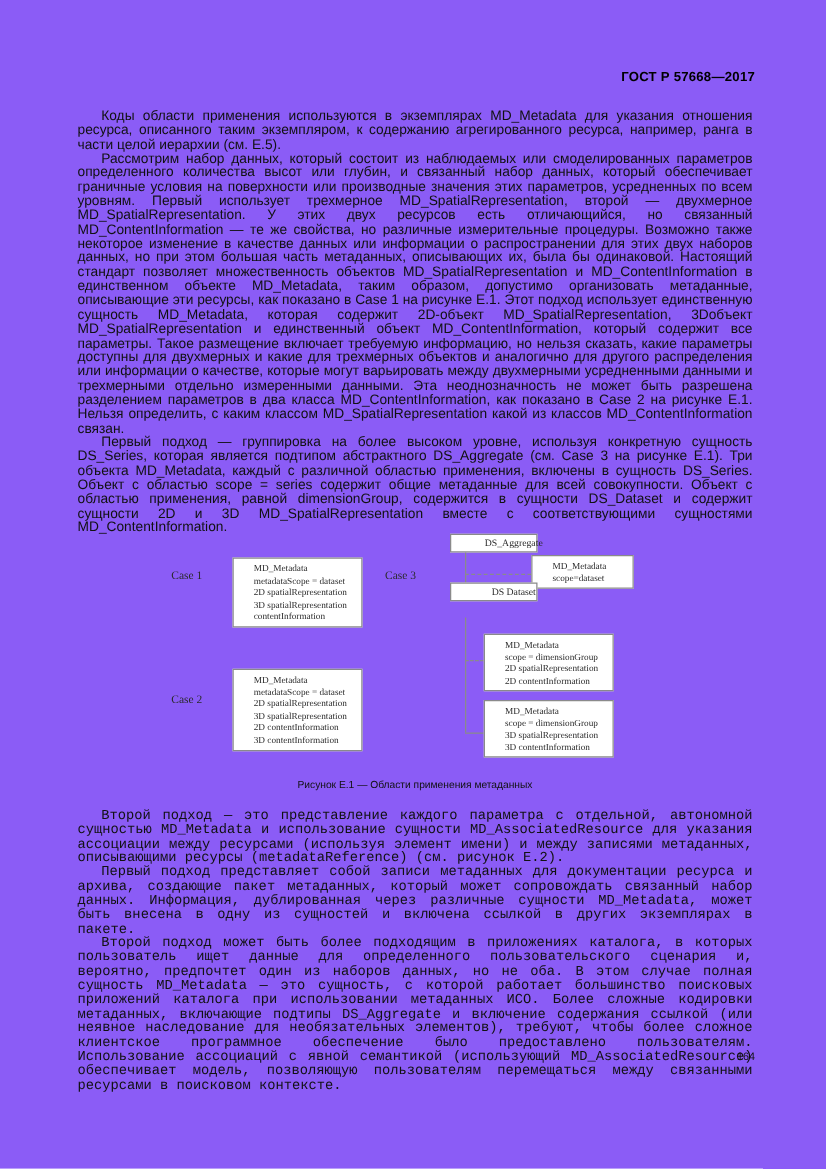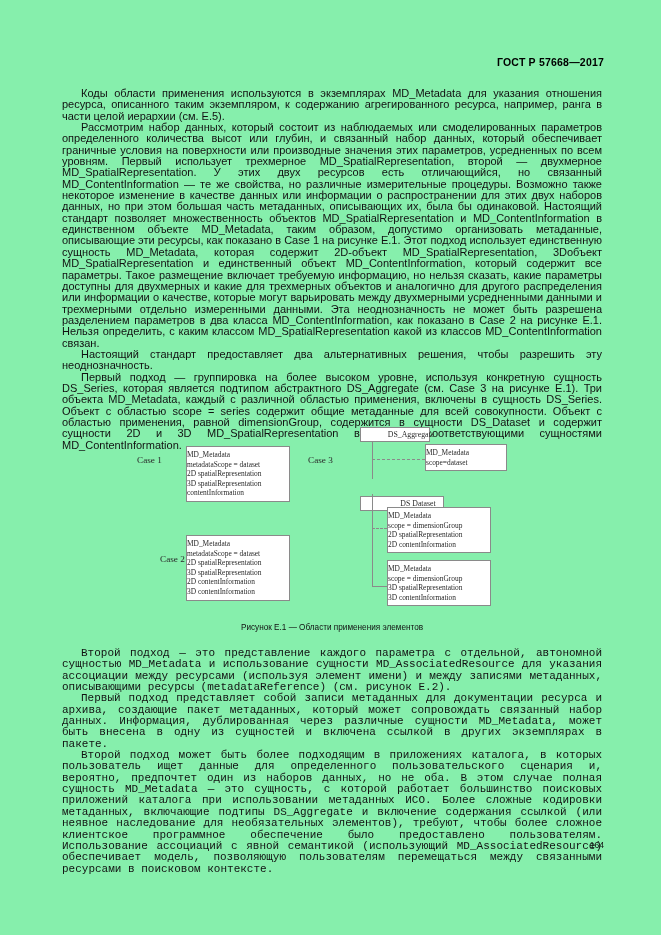--- a/index.html
+++ b/index.html
@@ -8,21 +8,21 @@
     background: #ffffff;
   }
   body {
     font-family: "Liberation Sans", sans-serif;
     color: #1a1a1a;
   }
   .page {
     position: relative;
     width: 661px;
     height: 935px;
-    background: #86efac;
+    background: #8b5cf6;
     overflow: hidden;
   }
   .header {
     position: absolute;
     top: 56px;
     right: 57px;
     font-size: 10.5px;
     font-weight: bold;
     letter-spacing: 0.2px;
     color: #000;
@@ -62,21 +62,21 @@
   }
   .dbox {
     position: absolute;
     border: 1px solid #8a8a8a;
     background: #fff;
     box-sizing: border-box;
     font-family: "Liberation Serif", serif;
     font-size: 7.4px;
     line-height: 9.6px;
     color: #2a2a2a;
-    padding: 3px 5px 3px 0;
+    padding: 3px 5px 3px 16px;
   }
   .dbox .ln {
     white-space: nowrap;
     display: block;
   }
   .caselabel {
     position: absolute;
     font-family: "Liberation Serif", serif;
     font-size: 9.2px;
     color: #2a2a2a;
@@ -123,36 +123,35 @@
 </head>
 <body>
 
 <div class="page">
 
   <div class="header">ГОСТ Р 57668—2017</div>
 
   <div class="content">
     <p class="para">Коды области применения используются в экземплярах MD_Metadata для указания отношения ресурса, описанного таким экземпляром, к содержанию агрегированного ресурса, например, ранга в части целой иерархии (см. Е.5).</p>
     <p class="para">Рассмотрим набор данных, который состоит из наблюдаемых или смоделированных параметров определенного количества высот или глубин, и связанный набор данных, который обеспечивает граничные условия на поверхности или производные значения этих параметров, усредненных по всем уровням. Первый использует трехмерное MD_SpatialRepresentation, второй — двухмерное MD_SpatialRepresentation. У этих двух ресурсов есть отличающийся, но связанный MD_ContentInformation — те же свойства, но различные измерительные процедуры. Возможно также некоторое изменение в качестве данных или информации о распространении для этих двух наборов данных, но при этом большая часть метаданных, описывающих их, была бы одинаковой. Настоящий стандарт позволяет множественность объектов MD_SpatialRepresentation и MD_ContentInformation в единственном объекте MD_Metadata, таким образом, допустимо организовать метаданные, описывающие эти ресурсы, как показано в Case 1 на рисунке Е.1. Этот подход использует единственную сущность MD_Metadata, которая содержит 2D-объект MD_SpatialRepresentation, 3Dобъект MD_SpatialRepresentation и единственный объект MD_ContentInformation, который содержит все параметры. Такое размещение включает требуемую информацию, но нельзя сказать, какие параметры доступны для двухмерных и какие для трехмерных объектов и аналогично для другого распределения или информации о качестве, которые могут варьировать между двухмерными усредненными данными и трехмерными отдельно измеренными данными. Эта неоднозначность не может быть разрешена разделением параметров в два класса MD_ContentInformation, как показано в Case 2 на рисунке Е.1. Нельзя определить, с каким классом MD_SpatialRepresentation какой из классов MD_ContentInformation связан.</p>
-    <p class="para">Настоящий стандарт предоставляет два альтернативных решения, чтобы разрешить эту неоднозначность.</p>
     <p class="para">Первый подход — группировка на более высоком уровне, используя конкретную сущность DS_Series, которая является подтипом абстрактного DS_Aggregate (см. Case 3 на рисунке Е.1). Три объекта MD_Metadata, каждый с различной областью применения, включены в сущность DS_Series. Объект с областью scope = series содержит общие метаданные для всей совокупности. Объект с областью применения, равной dimensionGroup, содержится в сущности DS_Dataset и содержит сущности 2D и 3D MD_SpatialRepresentation вместе с соответствующими сущностями MD_ContentInformation.</p>
   </div>
 
   <div class="figure">
 
     <div class="caselabel" style="left:75px; top:37px;">Case 1</div>
     <div class="dbox" style="left:124px; top:28px; width:104px;">
       <span class="ln">MD_Metadata</span>
       <span class="ln">metadataScope = dataset</span>
       <span class="ln">2D spatialRepresentation</span>
       <span class="ln">3D spatialRepresentation</span>
       <span class="ln">contentInformation</span>
     </div>
 
-    <div class="caselabel" style="left:75px; top:136px;margin-left:23px;">Case 2</div>
+    <div class="caselabel" style="left:75px; top:136px;">Case 2</div>
     <div class="dbox" style="left:124px; top:117px; width:104px;">
       <span class="ln">MD_Metadata</span>
       <span class="ln">metadataScope = dataset</span>
       <span class="ln">2D spatialRepresentation</span>
       <span class="ln">3D spatialRepresentation</span>
       <span class="ln">2D contentInformation</span>
       <span class="ln">3D contentInformation</span>
     </div>
 
     <div class="caselabel" style="left:246px; top:37px;">Case 3</div>
@@ -161,21 +160,21 @@
 
     <div class="vline" style="left:310px; top:24px; height:37px;"></div>
 
     <div class="hline dashed" style="left:310px; top:41px; width:53px;"></div>
 
     <div class="dbox" style="left:363px; top:26px; width:82px;">
       <span class="ln">MD_Metadata</span>
       <span class="ln">scope=dataset</span>
     </div>
 
-    <div class="cbox" style="left:298px; top:78px; width:84px; height:15px;">DS Dataset</div>
+    <div class="cbox" style="left:298px; top:48px; width:70px; height:15px;">DS Dataset</div>
 
     <div class="vline" style="left:310px; top:76px; height:92px;"></div>
 
     <div class="hline dashed" style="left:310px; top:110px; width:15px;"></div>
 
     <div class="hline" style="left:310px; top:168px; width:15px;"></div>
 
     <div class="dbox" style="left:325px; top:89px; width:104px;">
       <span class="ln">MD_Metadata</span>
       <span class="ln">scope = dimensionGroup</span>
@@ -183,21 +182,21 @@
       <span class="ln">2D contentInformation</span>
     </div>
 
     <div class="dbox" style="left:325px; top:142px; width:104px;">
       <span class="ln">MD_Metadata</span>
       <span class="ln">scope = dimensionGroup</span>
       <span class="ln">3D spatialRepresentation</span>
       <span class="ln">3D contentInformation</span>
     </div>
 
-    <div class="fig-caption">Рисунок Е.1 — Области применения элементов</div>
+    <div class="fig-caption">Рисунок Е.1 — Области применения метаданных</div>
   </div>
 
   <div class="content" style="top:648px;font-family:Liberation Mono, monospace;">
     <p class="para">Второй подход — это представление каждого параметра с отдельной, автономной сущностью MD_Metadata и использование сущности MD_AssociatedResource для указания ассоциации между ресурсами (используя элемент имени) и между записями метаданных, описывающими ресурсы (metadataReference) (см. рисунок Е.2).</p>
     <p class="para">Первый подход представляет собой записи метаданных для документации ресурса и архива, создающие пакет метаданных, который может сопровождать связанный набор данных. Информация, дублированная через различные сущности MD_Metadata, может быть внесена в одну из сущностей и включена ссылкой в других экземплярах в пакете.</p>
     <p class="para">Второй подход может быть более подходящим в приложениях каталога, в которых пользователь ищет данные для определенного пользовательского сценария и, вероятно, предпочтет один из наборов данных, но не оба. В этом случае полная сущность MD_Metadata — это сущность, с которой работает большинство поисковых приложений каталога при использовании метаданных ИСО. Более сложные кодировки метаданных, включающие подтипы DS_Aggregate и включение содержания ссылкой (или неявное наследование для необязательных элементов), требуют, чтобы более сложное клиентское программное обеспечение было предоставлено пользователям. Использование ассоциаций с явной семантикой (использующий MD_AssociatedResource) обеспечивает модель, позволяющую пользователям перемещаться между связанными ресурсами в поисковом контексте.</p>
   </div>
 
   <div class="footer-page">164</div>
 

